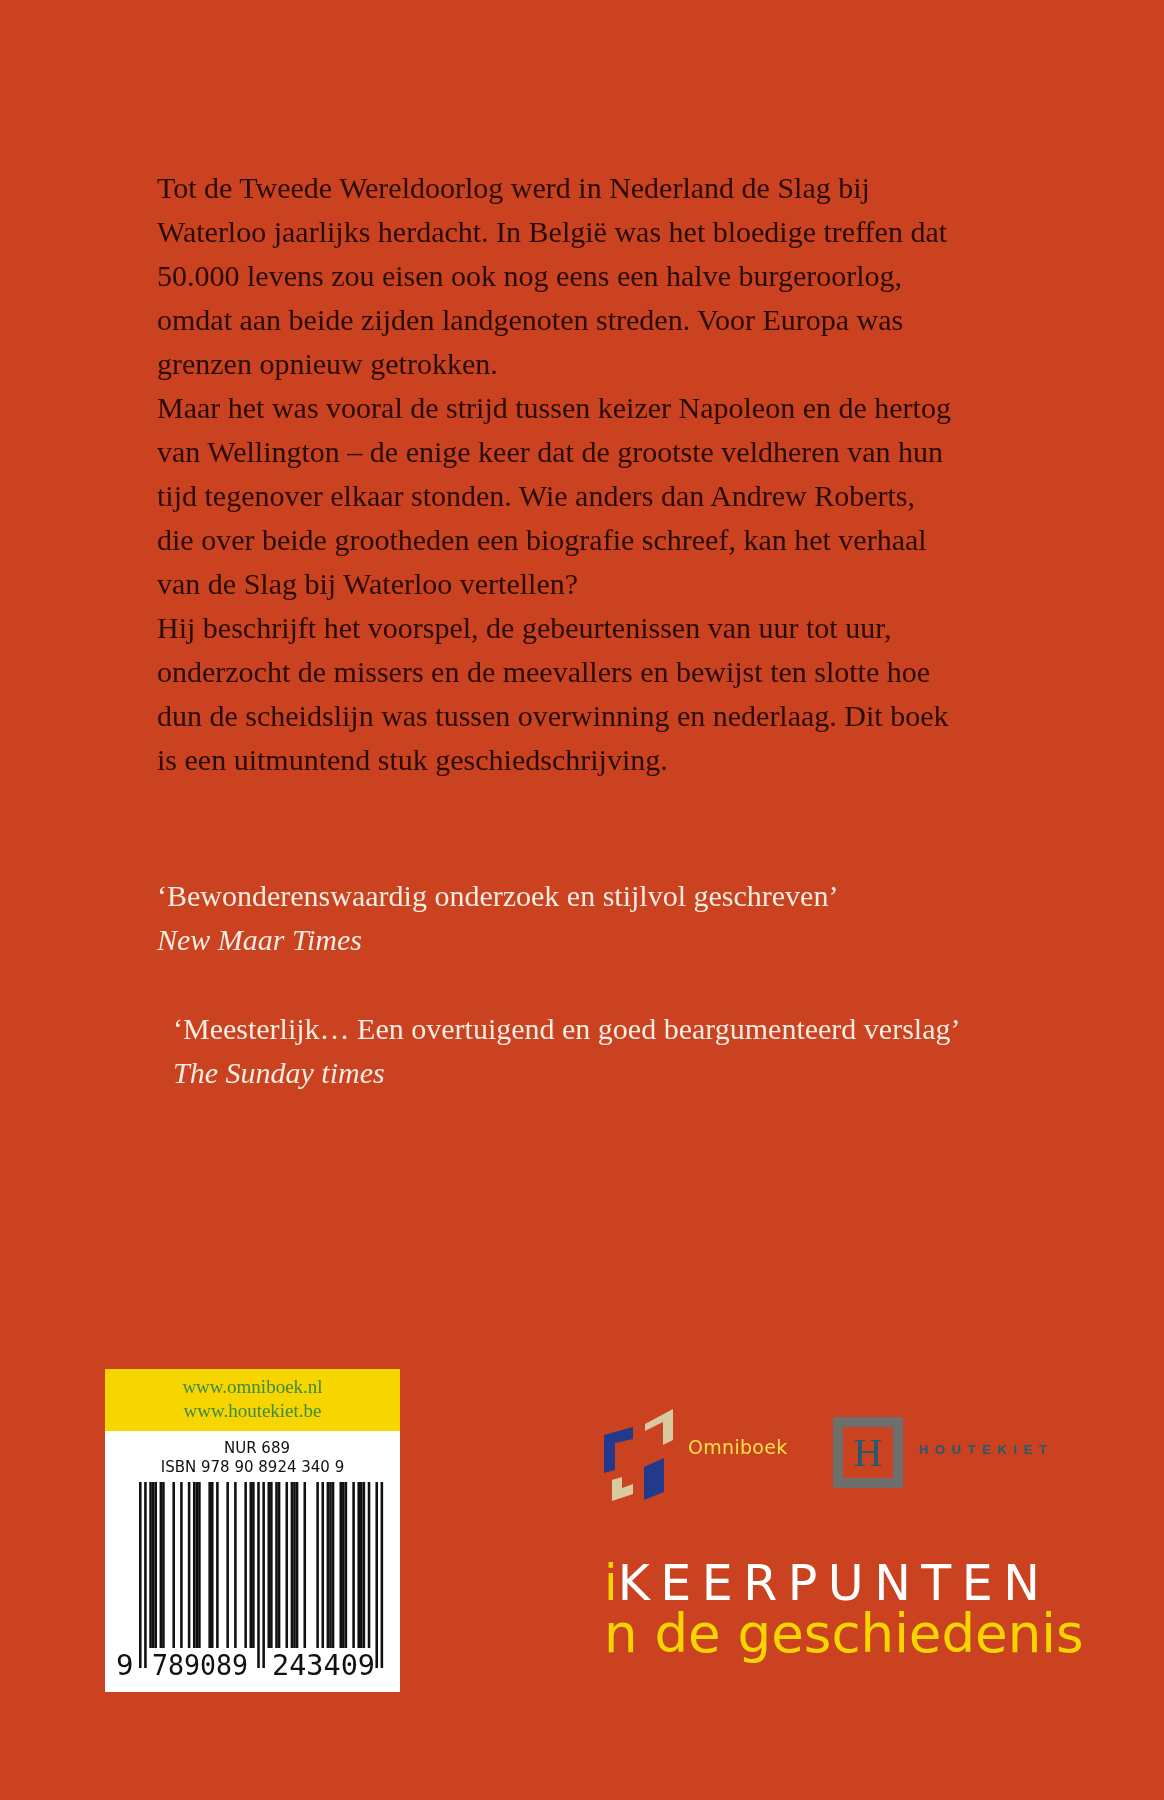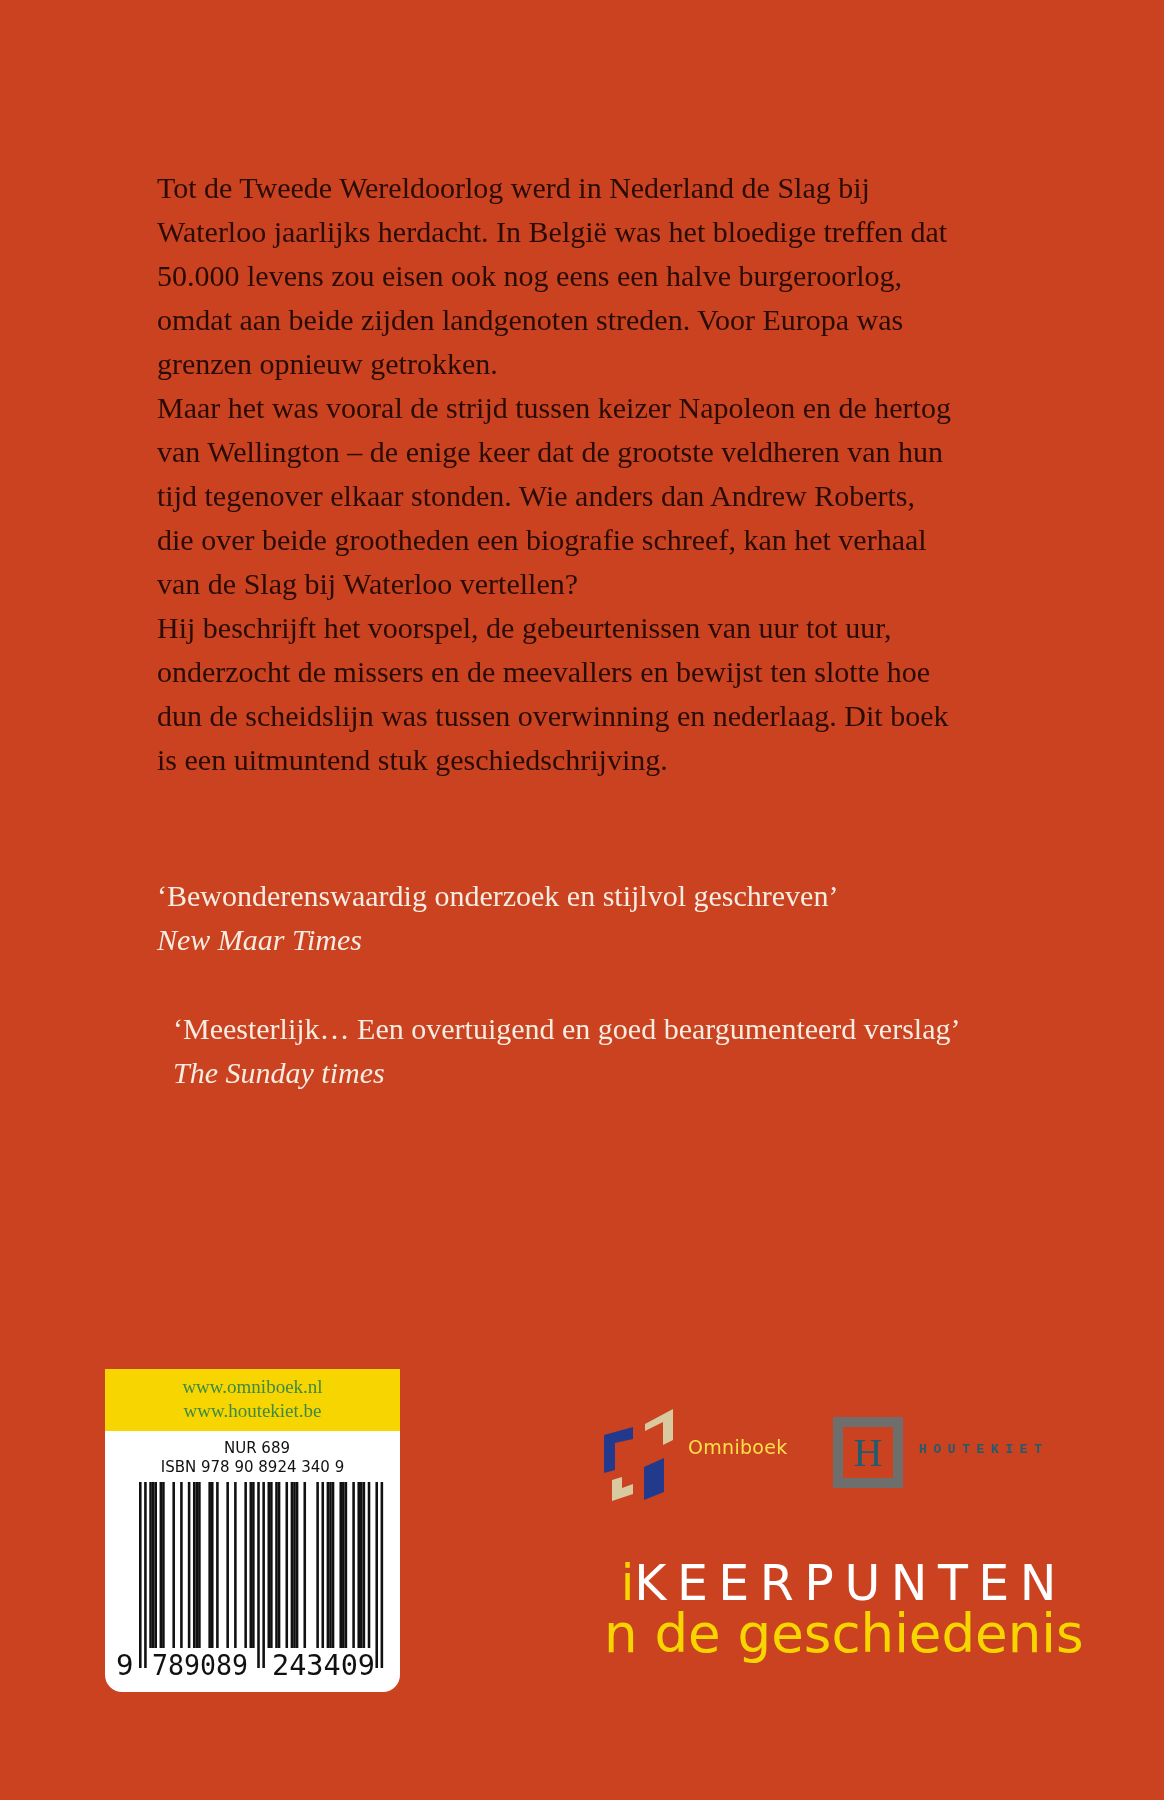--- a/index.html
+++ b/index.html
@@ -15,21 +15,20 @@
   .blurb .line { white-space:nowrap; display:block; height:44px; }
   .quotes { position:absolute; left:157px; width:900px; color:#f6ede2; font-size:30px; line-height:44px; }
   .quotes .q { white-space:nowrap; display:block; }
   .quotes .src { font-style:italic; display:block; white-space:nowrap; }
   .quote1 { top:874px; }
   .quote2 { top:1007px;margin-left:16px; }
 
   .barcode-box {
     position:absolute; left:105px; top:1369px; width:295px; height:323px;
     background:#ffffff;
-    border-radius:17px;
   }
   .barcode-box .urls {
     background:#f7d500; height:62px; text-align:center;
     color:#3b8a45; font-size:19px; line-height:24px; padding-top:6px; box-sizing:border-box;
   }
   .barcode-box .nur, .barcode-box .isbn {
     font-family:"DejaVu Sans", "Liberation Sans", sans-serif;
     color:#111; text-align:center; font-size:15px; line-height:19px;
   }
   .barcode-box .nur { margin-top:8px;padding-left:9px; }
@@ -44,25 +43,25 @@
   .hout-box {
     position:absolute; left:833px; top:1417px; width:70px; height:71px;
     box-sizing:border-box; border:10px solid #6e6f6c; background:#cb4220;
     display:flex; align-items:center; justify-content:center;
   }
   .hout-box span {
     color:#1f5c70; font-size:40px; line-height:40px; font-family:"Liberation Serif", serif;
   }
   .hout-name {
     position:absolute; left:919px; top:1442px;
-    font-family:Liberation Mono, monospace; font-weight:bold;
+    font-family:Liberation Sans, sans-serif; font-weight:bold;
     color:#1f5c70; font-size:13px; letter-spacing:6.6px;
   }
 
-  .series { position:absolute; left:604px; top:1556px; font-family:"DejaVu Sans", "Liberation Sans", sans-serif;text-align:center; }
+  .series { position:absolute; left:604px; top:1556px; font-family:"DejaVu Sans", "Liberation Sans", sans-serif; }
   .series .l1 { font-size:49px; line-height:56px; letter-spacing:10.5px; white-space:nowrap; }
   .series .l1 .i { color:#f7d500; letter-spacing:0; }
   .series .l1 .k { color:#ffffff; }
   .series .l2 { color:#f7d500; font-size:53px; line-height:52px; white-space:nowrap; margin-top:-4px; }
 </style>
 </head>
 <body>
 
 <div class="blurb">
   <span class="line">Tot de Tweede Wereldoorlog werd in Nederland de Slag bij</span>

